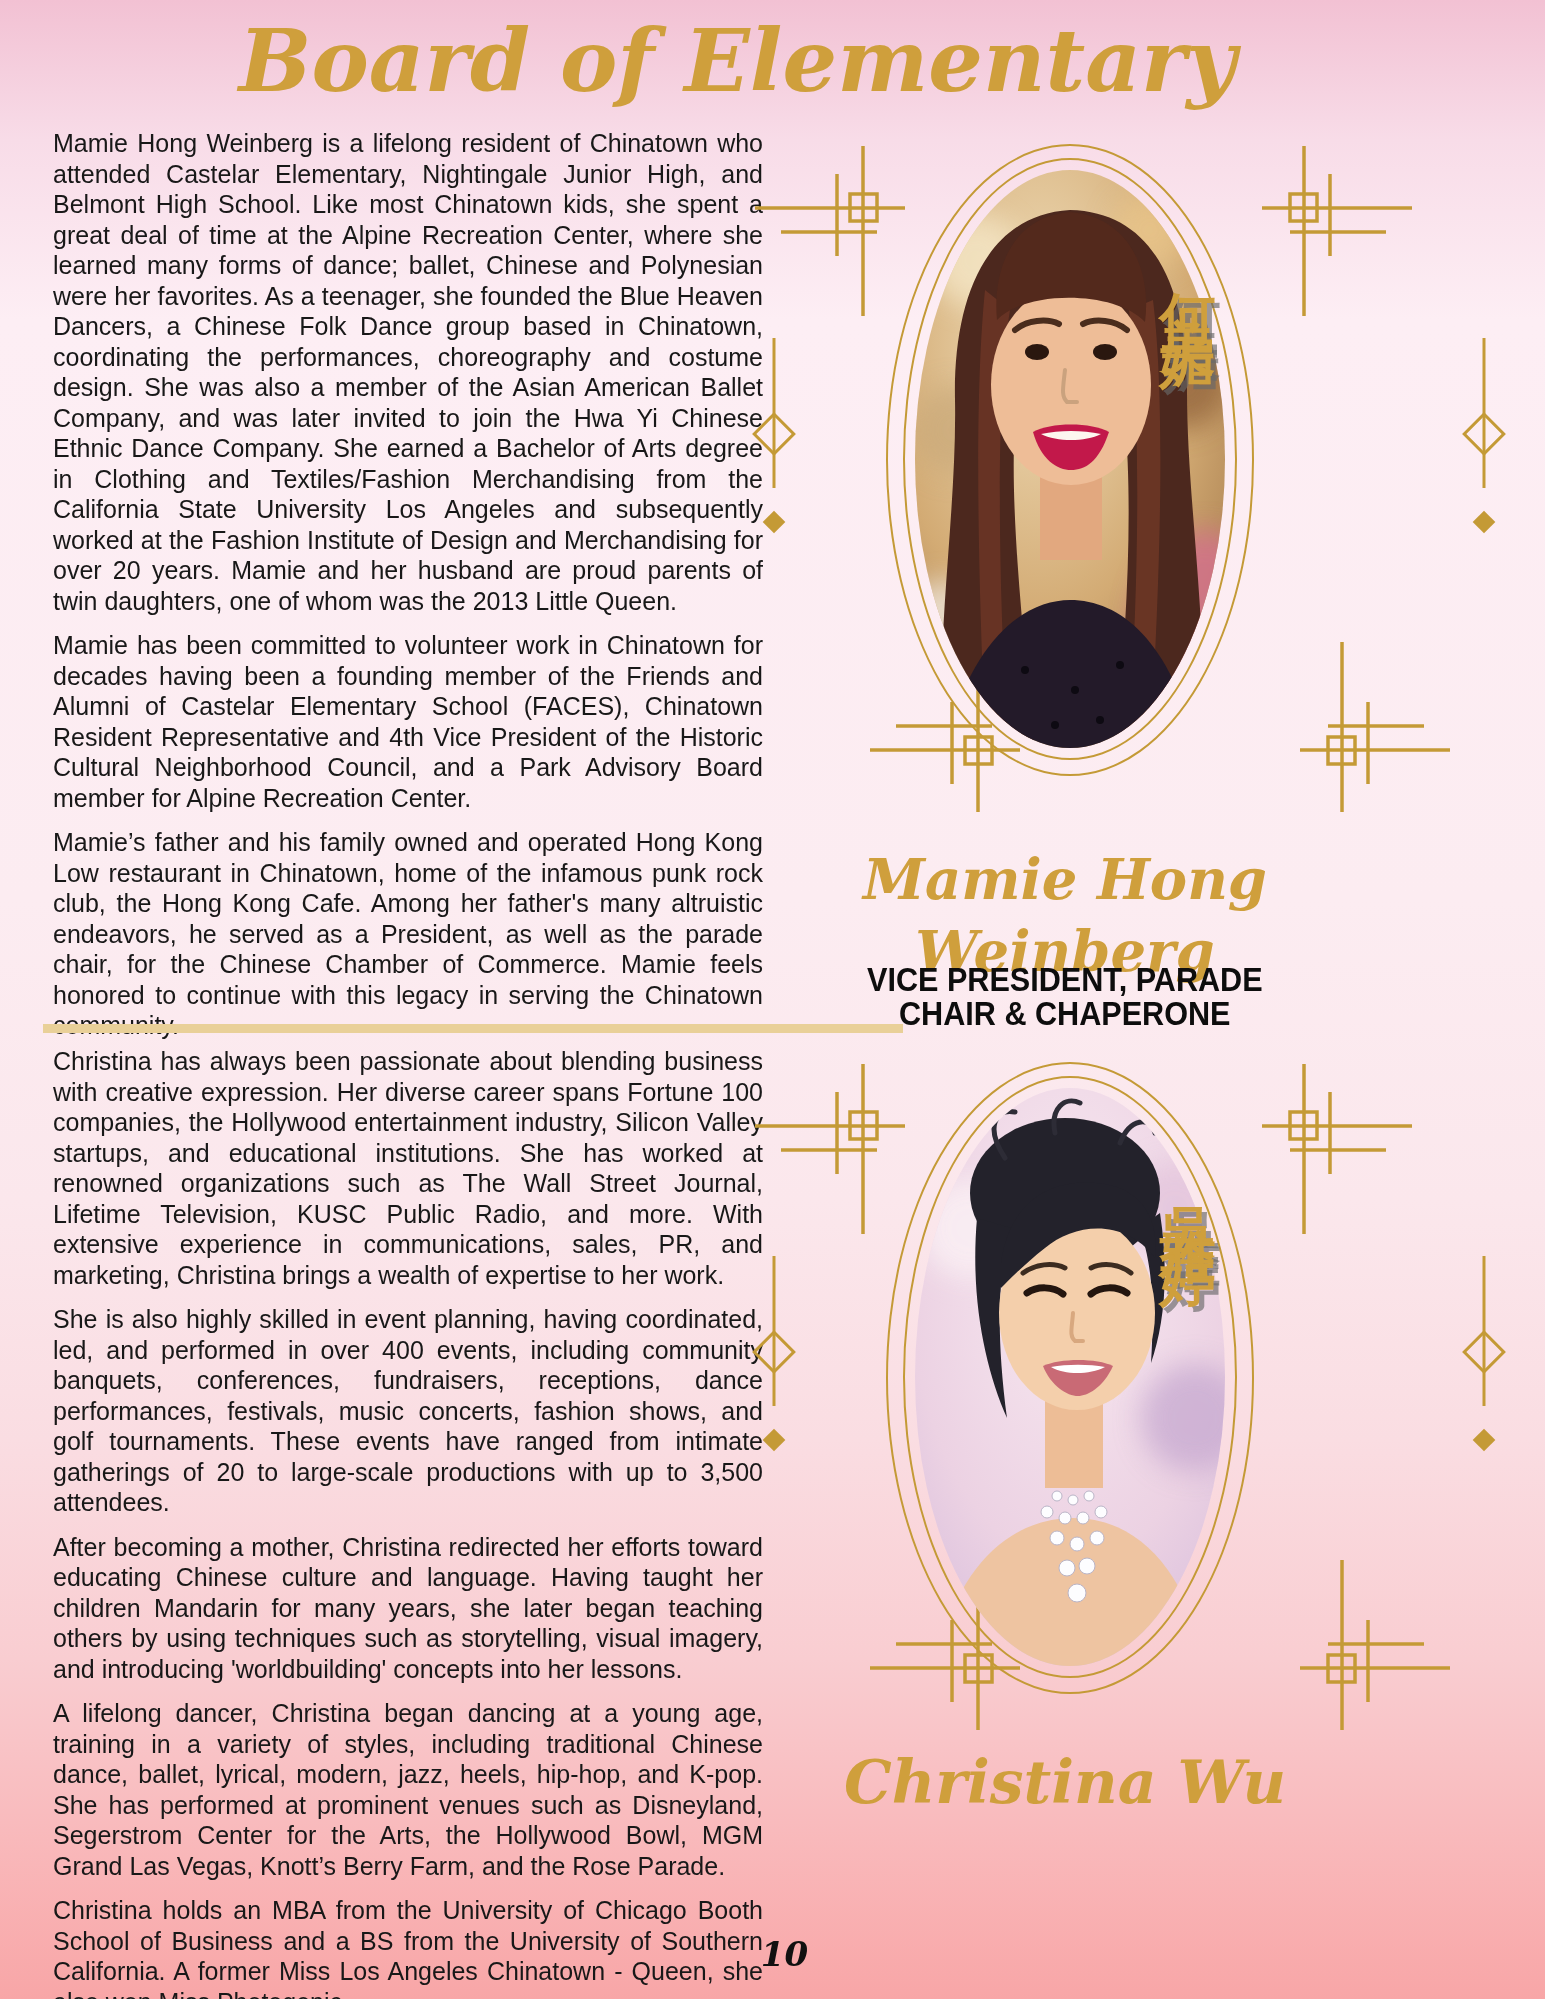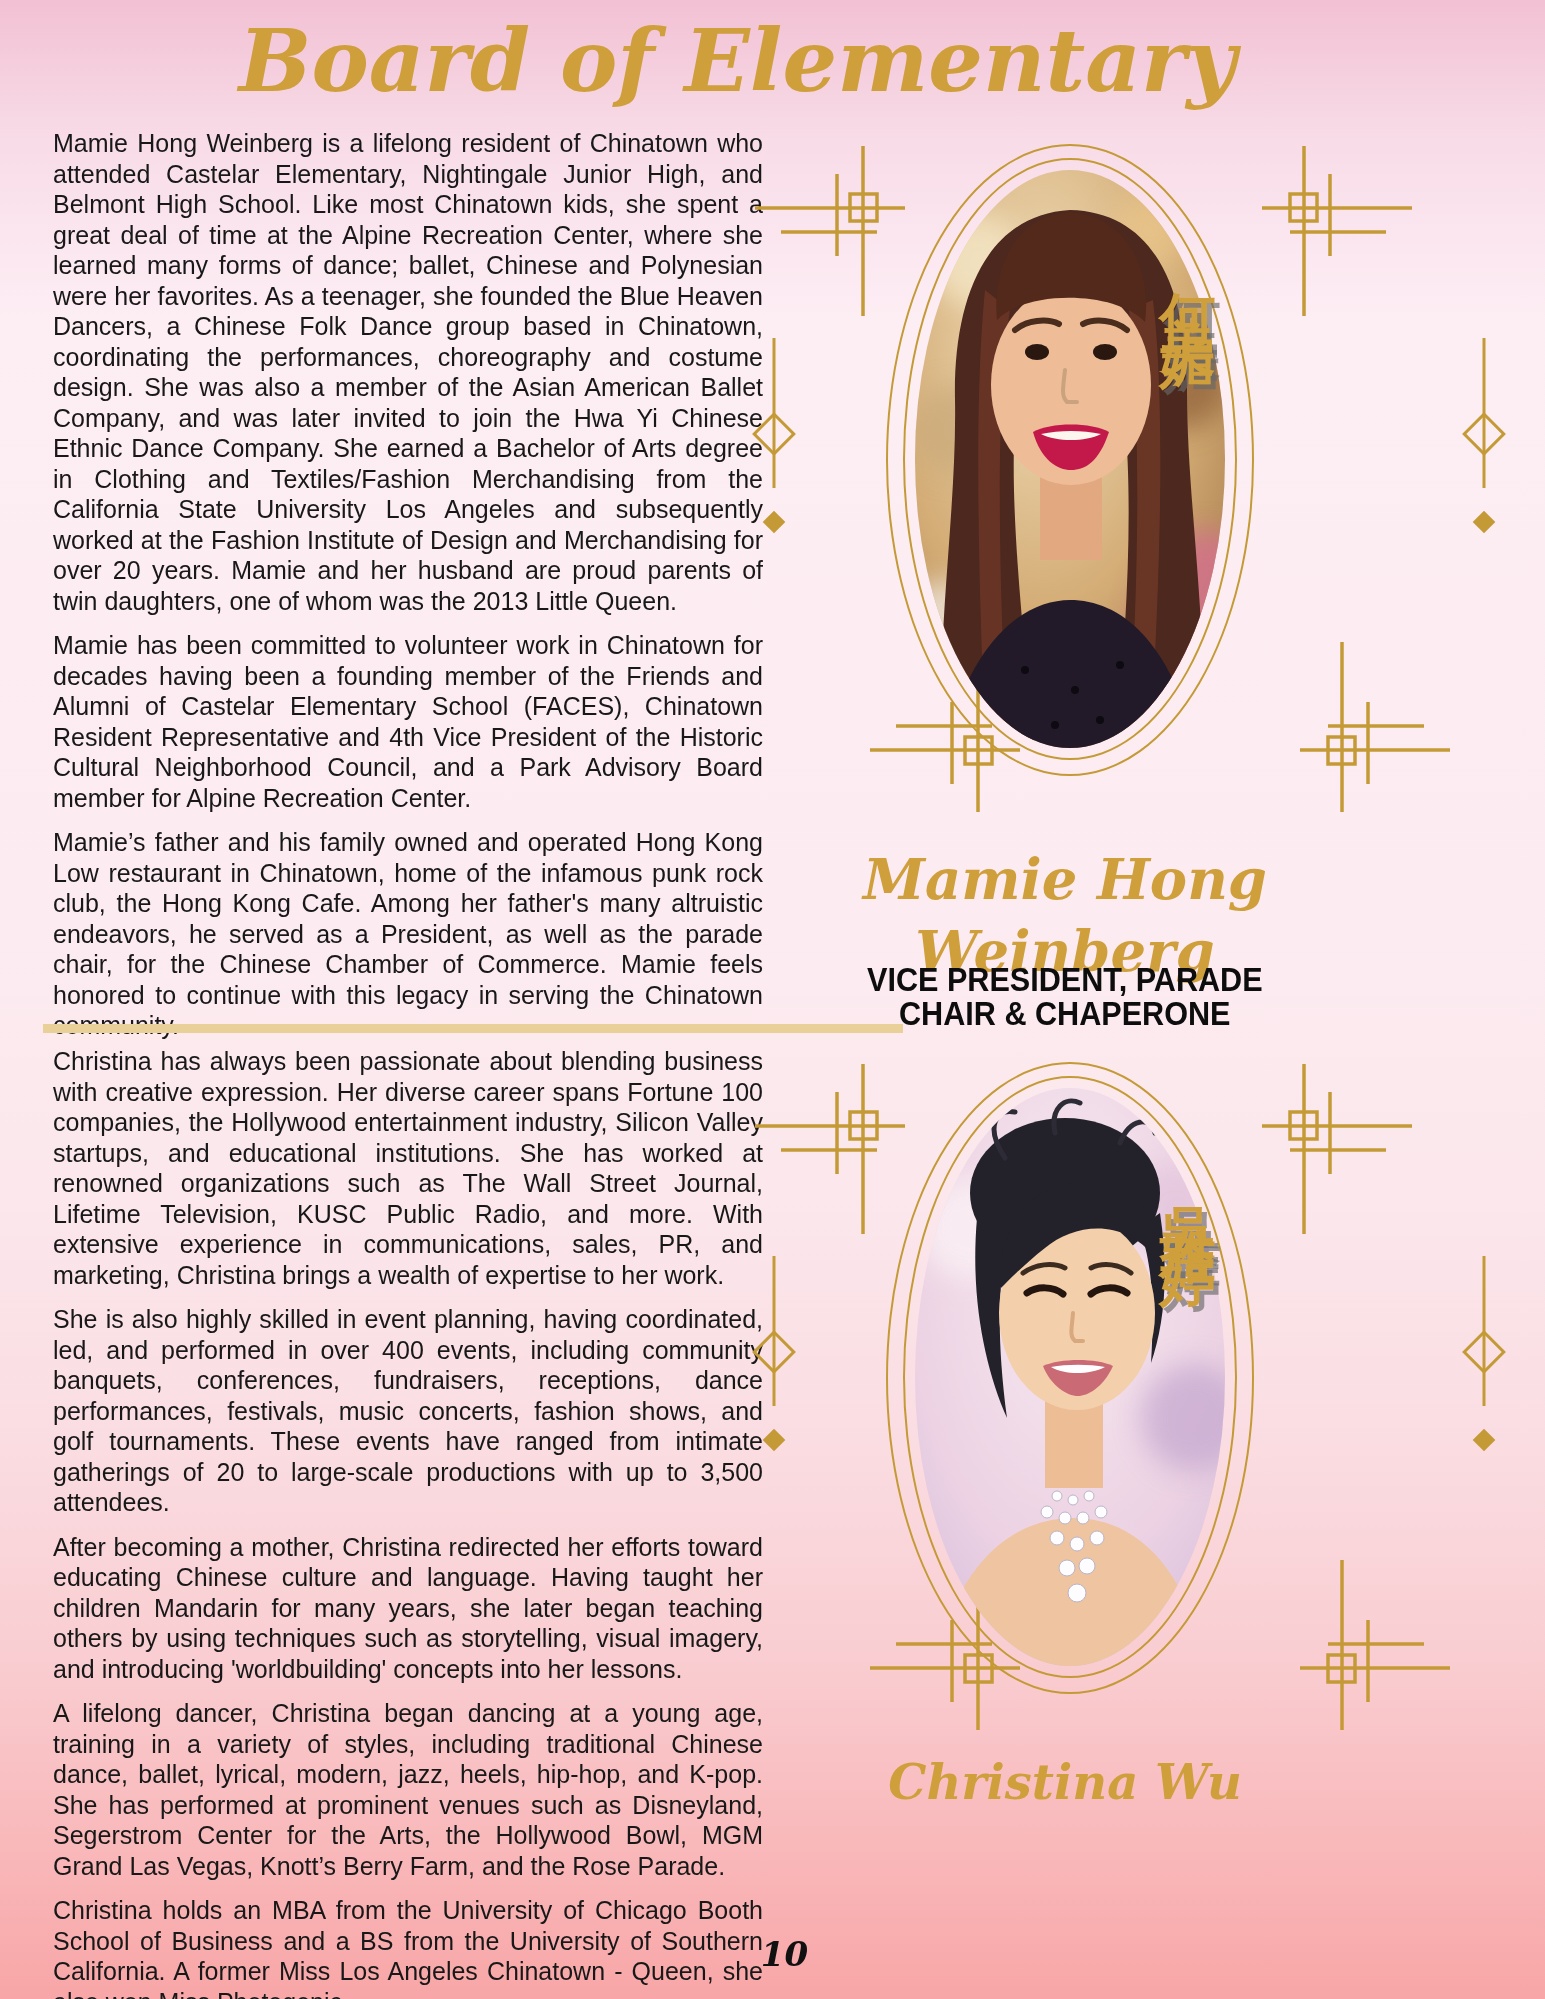--- a/index.html
+++ b/index.html
@@ -69,21 +69,21 @@
   .name-script{
     position:absolute;left:725px;width:680px;
     text-align:center;
     font-family:"DejaVu Serif", serif;
     font-style:italic;font-weight:bold;
     color:#cf9f3c;
     white-space:pre-line;
     margin-top:48px;
   }
   .name-a{top:795px;font-size:56px;line-height:72px;}
-  .name-b{top:1698px;font-size:48px;line-height:72px;text-align:center;}
+  .name-b{top:1698px;font-size:60px;line-height:72px;text-align:center;}
   .role-title{
     position:absolute;left:725px;width:680px;
     text-align:center;color:#0d0d0d;
     font-weight:bold;white-space:pre-line;
   }
   .role-title span{display:inline-block;transform:scaleX(0.9);transform-origin:50% 0;}
   .role-a{top:962px;font-size:34px;line-height:34px;}
   .role-b{top:1783px;font-size:38px;line-height:41px;}
   
   .page-number{

